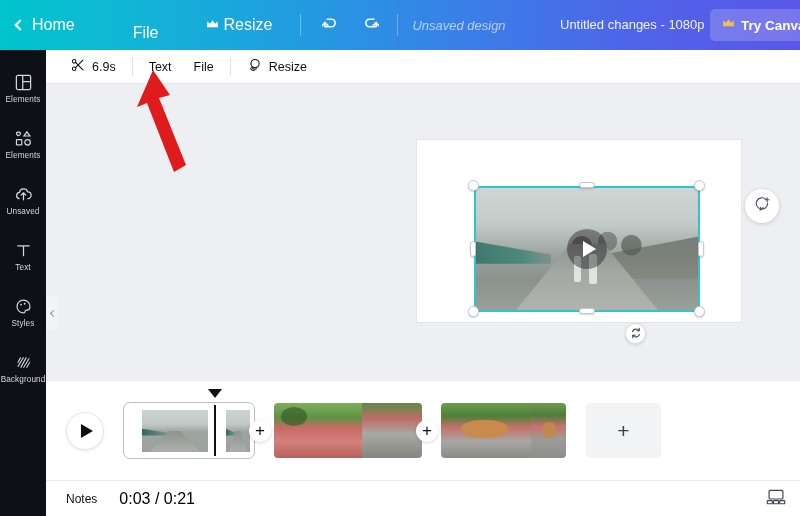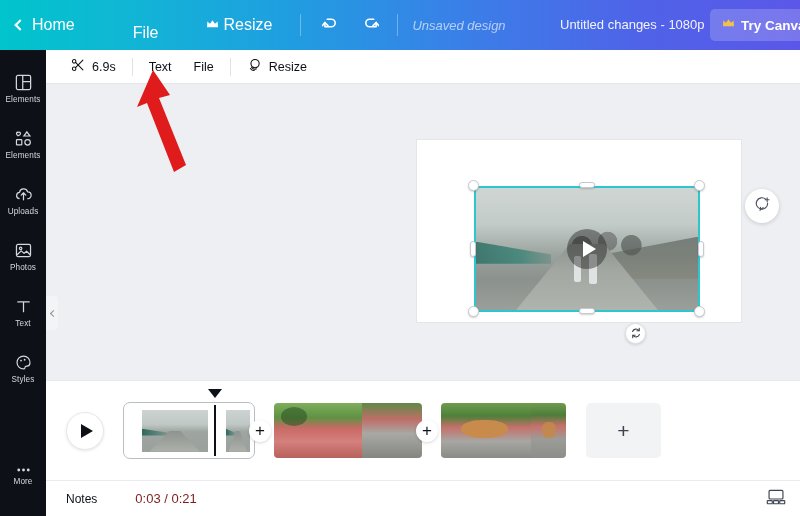--- a/index.html
+++ b/index.html
@@ -273,21 +273,21 @@
   
   .bottombar {
     position: absolute; left: 46px; top: 480px; width: 754px; height: 36px;
     background: #ffffff; border-top: 1px solid #e8eaed;
     display: flex; align-items: center; padding: 0 14px;
   }
   .bb-notes {
     font-size: 12px; color: #0d1117; cursor: pointer; padding: 4px 6px;
     border-radius: 3px;
   }
-  .bb-time { font-size: 13px; color: #7f1d1d; margin-left: 32px; }
+  .bb-time { font-size: 16px; color: #000000; margin-left: 16px; }
   .bb-right { margin-left: auto; display: flex; align-items: center; gap: 12px; }
   .bb-icon { cursor: pointer; display: flex; align-items: center; }
 
   
   .arrow-anno {
     position: absolute; left: 134px; top: 66px; width: 66px; height: 110px;
     pointer-events: none; z-index: 40;
   }
 </style>
 </head>
@@ -377,33 +377,23 @@
       <span class="lbl">Elements</span>
     </div>
 
     <div class="side-item">
       <span>
         <svg width="19" height="19" viewBox="0 0 20 20" fill="none" stroke="#d4d8dd" stroke-width="1.3" stroke-linecap="round" stroke-linejoin="round">
           <path d="M5.4 14.4 A3.4 3.4 0 0 1 5.8 7.7 A4.4 4.4 0 0 1 14.3 7.2 A3.6 3.6 0 0 1 14.6 14.4"></path>
           <path d="M10 15.6 L10 8.4 M7.6 10.6 L10 8.2 L12.4 10.6"></path>
         </svg>
       </span>
-      <span class="lbl">Uploads</span>
-    </div>
-
-    <div class="side-item">
-      <span>
-        <svg width="19" height="19" viewBox="0 0 20 20" fill="none" stroke="#d4d8dd" stroke-width="1.3" stroke-linejoin="round">
-          <rect x="2.6" y="3.6" width="14.8" height="12.8" rx="1.6"></rect>
-          <circle cx="7" cy="7.8" r="1.25"></circle>
-          <path d="M3.2 14.4 L7.6 10.4 L10.6 13 L13.2 10.8 L17 14.4"></path>
-        </svg>
-      </span>
-      <span class="lbl">Photos</span>
-    </div>
+      <span class="lbl">Unsaved</span>
+    </div>
+
 
     <div class="side-item">
       <span>
         <svg width="19" height="19" viewBox="0 0 20 20" fill="none" stroke="#d4d8dd" stroke-width="1.3" stroke-linecap="round">
           <path d="M4 5.2 L16 5.2 M10 5.2 L10 15.4"></path>
         </svg>
       </span>
       <span class="lbl">Text</span>
     </div>
 
@@ -411,33 +401,32 @@
       <span>
         <svg width="19" height="19" viewBox="0 0 20 20" fill="none" stroke="#d4d8dd" stroke-width="1.25">
           <path d="M10 3.2 A6.8 6.8 0 1 0 10 16.8 c1 0 1.5-.7 1.5-1.4 0-1.4 1-1.6 2.1-1.6 1.9 0 3.2-1.2 3.2-3.2 A6.8 6.8 0 0 0 10 3.2 z"></path>
           <circle cx="7.4" cy="8" r=".95" fill="#d4d8dd" stroke="none"></circle>
           <circle cx="11.2" cy="7.1" r=".95" fill="#d4d8dd" stroke="none"></circle>
         </svg>
       </span>
       <span class="lbl">Styles</span>
     </div>
 
+    <div class="side-item">
+      <span>
+        <svg width="19" height="19" viewBox="0 0 20 20" fill="none" stroke="#d4d8dd" stroke-width="1.15">
+          <rect x="3.2" y="4.2" width="13.6" height="11.6" rx="1.2" stroke="none"></rect>
+          <path d="M4 14.4 L10 4.6 M7 15.4 L13 4.6 M10 15.6 L16 5.6 M13.2 15.6 L16.6 9.8 M4 10.2 L7 4.6"></path>
+        </svg>
+      </span>
+      <span class="lbl">Background</span>
+    </div>
 
     <div class="side-spacer"></div>
 
-    <div class="side-item" style="margin-bottom:12px;">
-      <span>
-        <svg width="19" height="8" viewBox="0 0 20 8">
-          <circle cx="5" cy="4" r="1.5" fill="#d4d8dd"></circle>
-          <circle cx="10" cy="4" r="1.5" fill="#d4d8dd"></circle>
-          <circle cx="15" cy="4" r="1.5" fill="#d4d8dd"></circle>
-        </svg>
-      </span>
-      <span class="lbl">More</span>
-    </div>
   </div>
 
   <div class="toolbar">
 
     <div class="tool-btn">
       <span>
         <svg width="14" height="14" viewBox="0 0 16 16" fill="none" stroke="#0d1117" stroke-width="1.2" stroke-linecap="round">
           <circle cx="3.6" cy="12.2" r="2"></circle>
           <circle cx="3.6" cy="3.8" r="2"></circle>
           <path d="M5.2 11 L13.6 2.4 M5.2 5 L13.6 13.6"></path>

